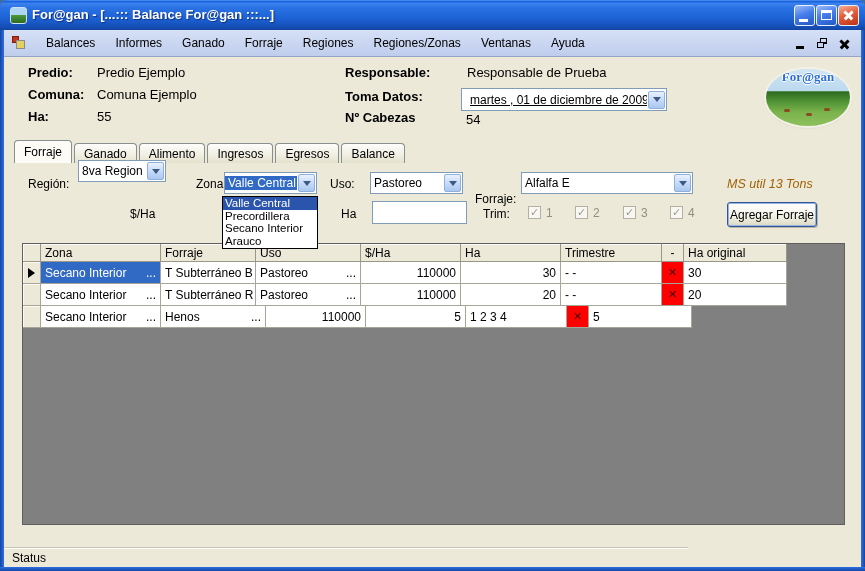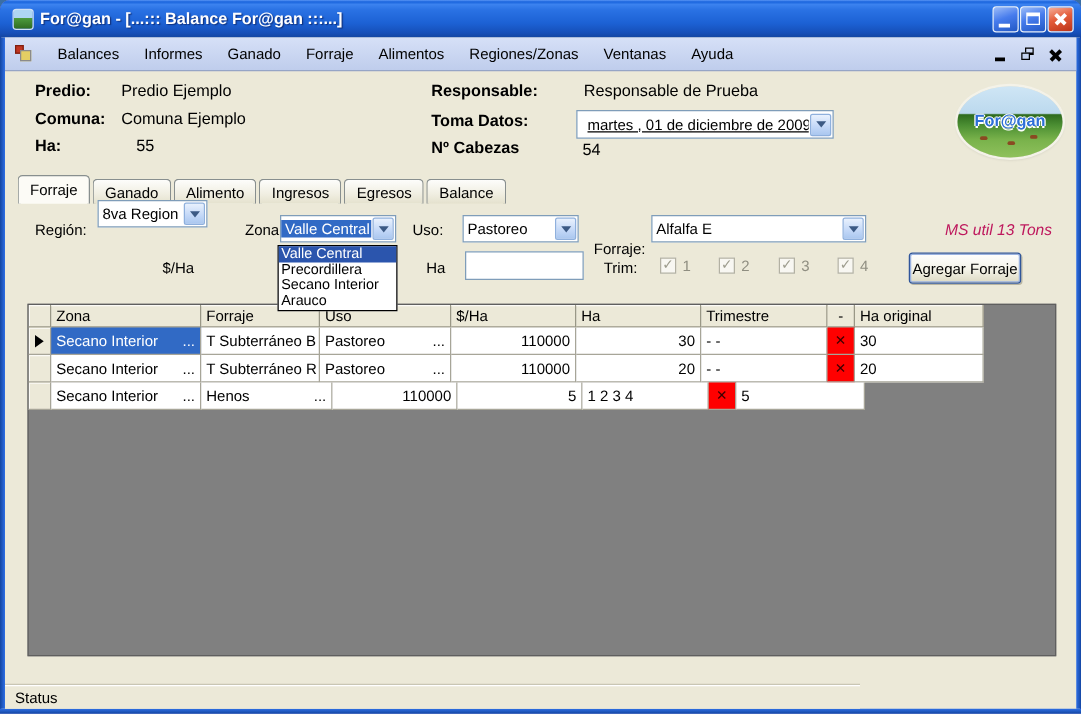--- a/index.html
+++ b/index.html
@@ -42,42 +42,42 @@
   .mg .x1,.mg .x2 { position:absolute; left:0; top:5px; width:11px; height:2.5px; background:#000; }
   .mg .x1 { transform:rotate(45deg);} .mg .x2 { transform:rotate(-45deg);}
 
   
   .hlabel { font-size:13px; font-weight:bold; color:#000; white-space:nowrap; }
   .hvalue { font-size:13px; color:#000; white-space:nowrap; }
 
   .logo { left:766px; top:69px; width:84px; height:57px; border-radius:50%;
     background:linear-gradient(180deg,#cfe6f5 0%,#bcd9ee 38%,#2e6b1e 40%,#4c8f33 55%,#79b24b 75%,#8fc15c 100%);
     box-shadow:0 0 0 2px #f4f2e8, 0 1px 3px rgba(0,0,0,.25); overflow:hidden; text-align:center; }
-  .logo-text { margin-top:20px; font-size:13px; font-weight:bold; color:#2d6fd8;
-    text-shadow:-1px 0 #fff,1px 0 #fff,0 -1px #fff,0 1px #fff; }
+  .logo-text { margin-top:0; font-size:13px; font-weight:bold; color:#2d6fd8;
+    text-shadow:-1px 0 #fff,1px 0 #fff,0 -1px #fff,0 1px #fff;font-family:Liberation Serif, serif; }
   .cow { position:absolute; width:6px; height:3px; border-radius:2px; background:#8a4a22; }
 
   
   .tabstrip { left:14px; top:140px; height:23px; display:flex; align-items:flex-end; }
   .tab { height:20px; padding:0 9px; margin-right:2px; font-size:12px; display:flex; align-items:center;
     background:linear-gradient(180deg,#fdfdfb,#f0eee1 60%,#e4e1cd); border:1px solid #888f8f; border-bottom:none;
     border-radius:4px 4px 0 0; color:#000; }
   .tab.active { height:23px; background:#fcfbf6; position:relative; z-index:2; }
 
   
   .flabel { font-size:12px; color:#000; white-space:nowrap; }
   .combo { height:22px; background:#fff; border:1px solid #7f9db9; display:flex; align-items:center; }
   .combo .ctext { flex:1; font-size:12px; padding:0 3px; white-space:nowrap; overflow:hidden; }
   .combo .ctext.sel { background:#316ac5; color:#fff; }
   .combo .cbtn { width:17px; height:18px; margin:1px; border-radius:2px;
     background:linear-gradient(180deg,#e9f1fd,#c2d7f7 60%,#aac7ef); border:1px solid #8fb0dd;
     display:flex; align-items:center; justify-content:center; }
   .chev { width:0; height:0; border-left:4px solid transparent; border-right:4px solid transparent; border-top:5px solid #3c5a84; }
   .txtbox { height:23px; background:#fff; border:1px solid #7f9db9; font-size:12px; padding:0 4px; }
-  .ms-note { font-size:12.5px; font-style:italic; color:#be185d; white-space:nowrap;margin-left:29px; }
+  .ms-note { font-size:12.5px; font-style:italic; color:#a16207; white-space:nowrap; }
 
   .cb { width:13px; height:13px; background:#f8f7f2; border:1px solid #b3b1a3; display:flex;
     align-items:center; justify-content:center; }
   .cb .chk { font-size:11px; line-height:11px; color:#9d9c8d; font-weight:bold; }
   .cb-label { font-size:12px; color:#8f8e81; }
 
   .xp-button { height:25px; background:linear-gradient(180deg,#ffffff,#f4f3e8 55%,#dcd9c3);
     border:1px solid #30569b; border-radius:3px; box-shadow:0 0 0 1px #9ab2e0 inset, 1px 1px 0 #b9b5a0;
     font-size:12px; color:#000; display:flex; align-items:center; justify-content:center; }
 
@@ -133,21 +133,21 @@
 
   <div class="abs menubar">
     <div class="mdi-icon">
         <div class="sq1"></div>
         <div class="sq2"></div>
       </div>
     <div class="menu-item">Balances</div>
     <div class="menu-item">Informes</div>
     <div class="menu-item">Ganado</div>
     <div class="menu-item">Forraje</div>
-    <div class="menu-item">Alimentos</div>
+    <div class="menu-item">Regiones</div>
     <div class="menu-item">Regiones/Zonas</div>
     <div class="menu-item">Ventanas</div>
     <div class="menu-item">Ayuda</div>
     <div class="mdi-ctrls">
       <div class="mg">
           <div class="bar"></div>
         </div>
       <div class="mg">
           <div class="r1"></div>
           <div class="r2"></div>
@@ -157,21 +157,21 @@
           <div class="x2"></div>
         </div>
     </div>
   </div>
 
   <div class="abs hlabel" style="left:28px; top:65px;">Predio:</div>
   <div class="abs hvalue" style="left:97px; top:65px;">Predio Ejemplo</div>
   <div class="abs hlabel" style="left:28px; top:87px;">Comuna:</div>
   <div class="abs hvalue" style="left:97px; top:87px;">Comuna Ejemplo</div>
   <div class="abs hlabel" style="left:28px; top:109px;">Ha:</div>
-  <div class="abs hvalue" style="left:97px; top:109px;margin-left:12px;">55</div>
+  <div class="abs hvalue" style="left:97px; top:109px;">55</div>
 
   <div class="abs hlabel" style="left:345px; top:65px;">Responsable:</div>
   <div class="abs hvalue" style="left:467px; top:65px;">Responsable de Prueba</div>
   <div class="abs hlabel" style="left:345px; top:89px;">Toma Datos:</div>
   <div class="abs combo" style="left:461px; top:88px; width:206px; height:23px;">
     <div class="ctext" style="padding-left:8px;text-decoration:underline;">martes , 01 de diciembre de 2009</div>
     <div class="cbtn">
         <div class="chev"></div>
       </div>
   </div>

